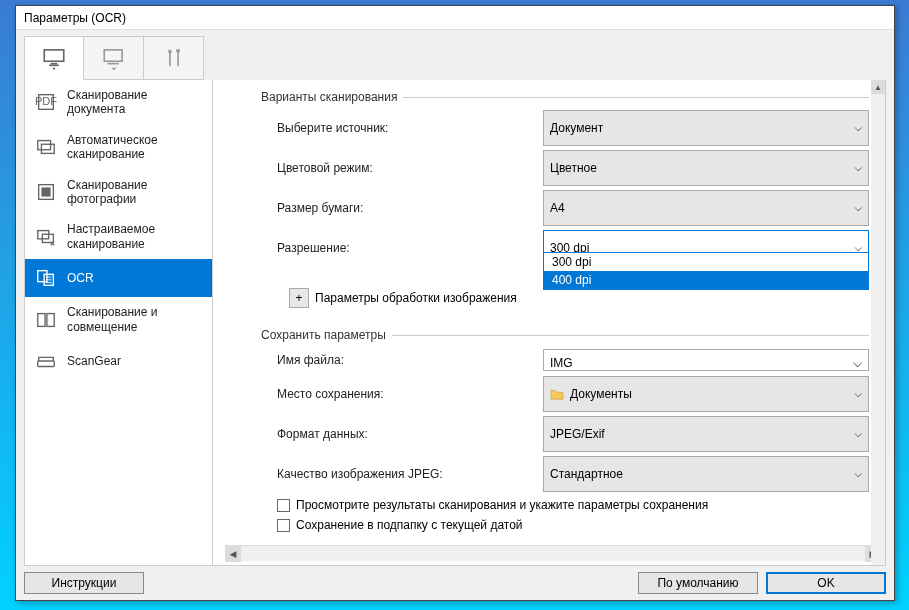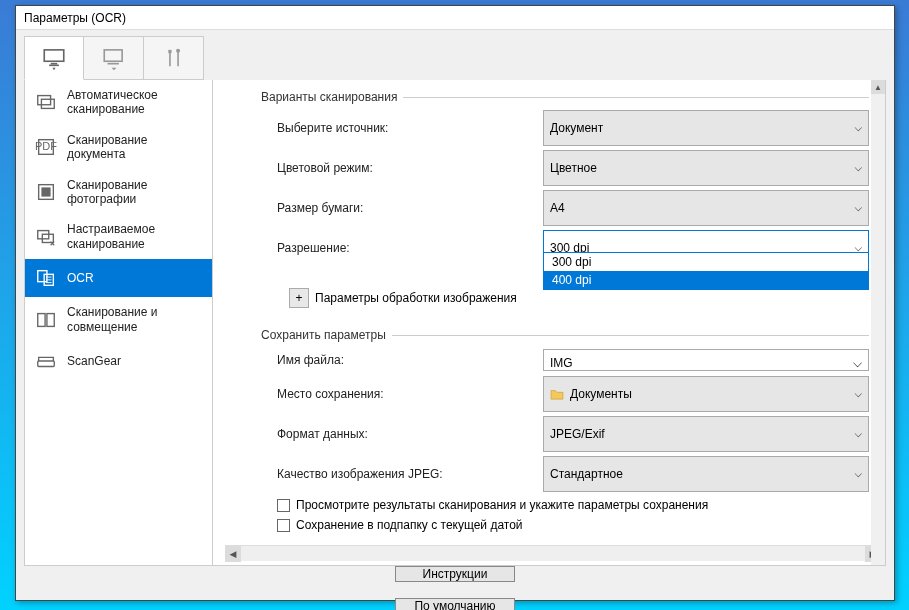--- a/index.html
+++ b/index.html
@@ -30,21 +30,21 @@
 .combo .arrow { font-size: 10px; color: #333; }
 .input-combo { width: 100%; height: 22px; border: 1px solid #aaa; background: #fff; display: flex; align-items: flex-end; padding: 0 6px; justify-content: space-between; }
 .plus-btn { width: 20px; height: 20px; border: 1px solid #aaa; background: #e8e8e8; display: flex; align-items: center; justify-content: center; margin-left: 16px; margin-right: 6px; cursor: pointer; }
 .check-row { display: flex; align-items: center; margin: 6px 0 6px 16px; gap: 6px; }
 .checkbox { width: 13px; height: 13px; border: 1px solid #666; background: #fff; }
 .folder-combo { display: flex; align-items: center; gap: 6px; }
 .folder-icon { width: 14px; height: 12px; }
 .dropdown-menu { position: absolute; background: #fff; border: 1px solid #0078d7; z-index: 10; }
 .dd-item { padding: 2px 8px; cursor: pointer; }
 .dd-item.highlight { background: #0078d7; color: #fff; }
-.button-bar { height: 34px; display: flex; align-items: center; padding: 0 8px; gap: 8px; background: #f0f0f0; flex-direction: column; }
+.button-bar { height: 34px; display: flex; align-items: center; padding: 0 8px; gap: 8px; background: #f0f0f0; }
 .btn { height: 22px; border: 1px solid #888; background: #e6e6e6; padding: 0 18px; cursor: pointer; min-width: 120px; text-align: center; display: flex; align-items: center; justify-content: center; }
 .btn.primary { border: 2px solid #0078d7; background: #e6e6e6; }
 .spacer { flex: 1; }
 .hscroll { height: 16px; background: #efefef; border-top: 1px solid #ddd; display: flex; align-items: center; }
 .hscroll-arrow { width: 16px; height: 16px; background: #dcdcdc; display: flex; align-items: center; justify-content: center; font-size: 9px; color: #555; }
 .hscroll-track { flex: 1; }
 .vscroll-indicator { position: absolute; right: 0; top: 0; width: 14px; height: 100%; background: #f0f0f0; }
 .vscroll-arrow { width: 14px; height: 14px; background: #dcdcdc; display: flex; align-items: center; justify-content: center; font-size: 8px; color: #555; }
 </style>
 </head>
@@ -78,31 +78,31 @@
           <line x1="21" y1="8" x2="21" y2="26" stroke="#999" stroke-width="2"></line>
           <circle cx="21" cy="7" r="2.5" fill="#999"></circle>
         </svg>
     </div>
   </div>
 
   <div class="content-area">
     <div class="sidebar">
       <div class="side-item">
         <svg viewBox="0 0 24 24">
+            <rect x="4" y="4" width="16" height="16" fill="none" stroke="#666" stroke-width="1.5"></rect>
+            <text x="12" y="15" text-anchor="middle" font-size="6" fill="#666">PDF</text>
+          </svg>
+        <span class="side-label">Сканирование документа</span>
+      </div>
+      <div class="side-item">
+        <svg viewBox="0 0 24 24">
             <rect x="3" y="5" width="14" height="10" fill="none" stroke="#666" stroke-width="1.5"></rect>
             <rect x="7" y="9" width="14" height="10" fill="none" stroke="#666" stroke-width="1.5"></rect>
           </svg>
         <span class="side-label">Автоматическое сканирование</span>
-      </div>
-      <div class="side-item">
-        <svg viewBox="0 0 24 24">
-            <rect x="4" y="4" width="16" height="16" fill="none" stroke="#666" stroke-width="1.5"></rect>
-            <text x="12" y="15" text-anchor="middle" font-size="6" fill="#666">PDF</text>
-          </svg>
-        <span class="side-label">Сканирование документа</span>
       </div>
       <div class="side-item">
         <svg viewBox="0 0 24 24">
             <rect x="4" y="4" width="16" height="16" fill="none" stroke="#666" stroke-width="1.5"></rect>
             <rect x="7" y="7" width="10" height="10" fill="#666"></rect>
           </svg>
         <span class="side-label">Сканирование фотографии</span>
       </div>
       <div class="side-item">
         <svg viewBox="0 0 24 24">

